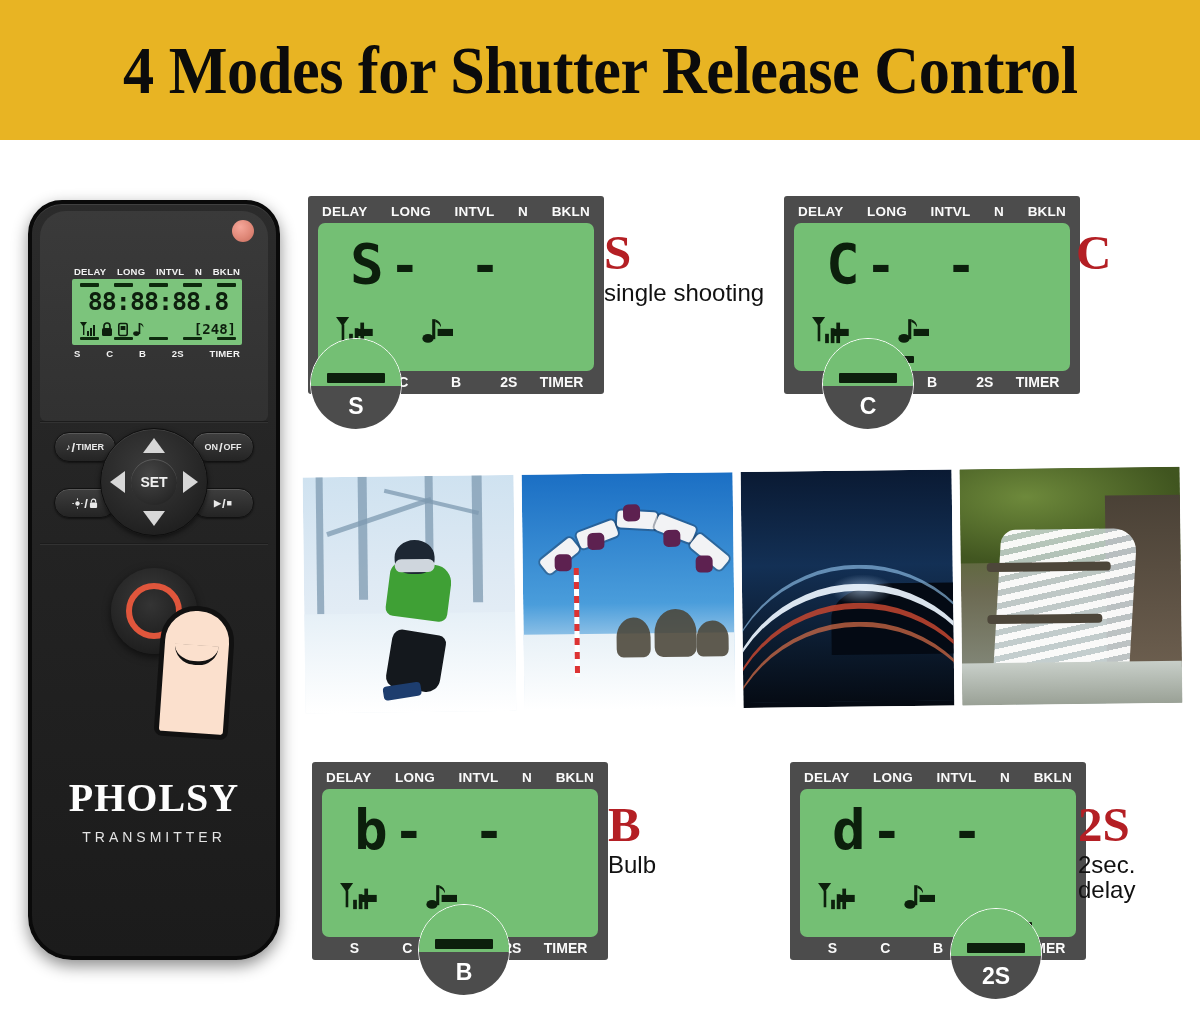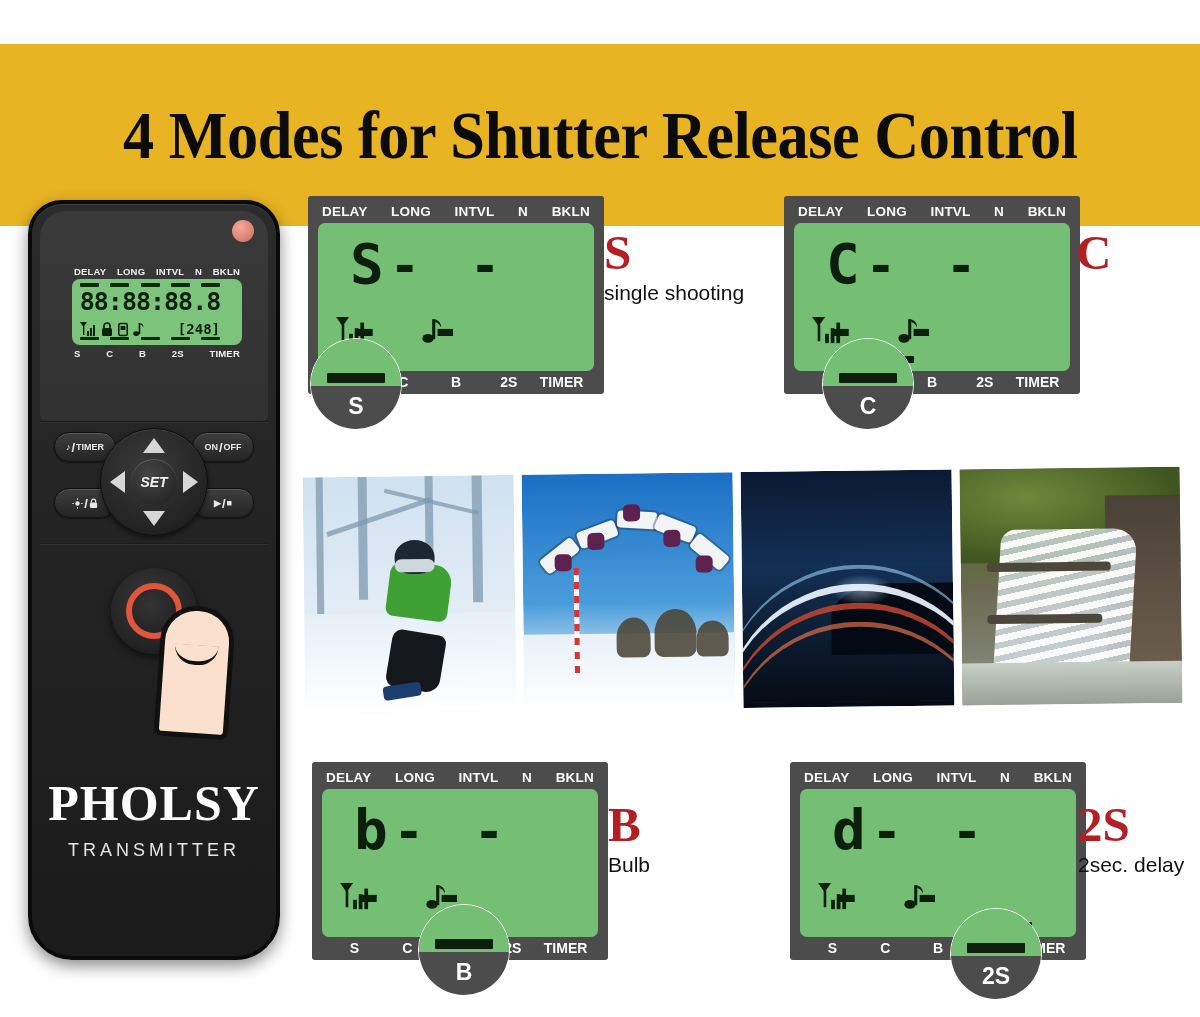--- a/index.html
+++ b/index.html
@@ -6,23 +6,23 @@
   body {
     width: 1200px; height: 1017px;
     background: #ffffff;
     font-family: "Liberation Sans", sans-serif;
     overflow: hidden; position: relative;
   }
 
   
   .banner {
     position: absolute; left: 0; top: 0;
-    width: 1200px; height: 182px;
+    width: 1200px; height: 140px;
     background: #e8b423;
-    display: flex; align-items: center; justify-content: center; margin-top: 44px;
+    display: flex; align-items: center; justify-content: center;
   }
   .banner-title {
     font-family: "Liberation Serif", serif;
     font-weight: bold;
     font-size: 67px;
     color: #0b0b0b;
     letter-spacing: -0.5px;
     transform: scaleX(0.93);
     white-space: nowrap;
   }
@@ -57,22 +57,22 @@
     position: absolute; left: 40px; top: 62px; width: 170px;
   }
   .dev-lcd .toprow, .dev-lcd .botrow {
     display: flex; justify-content: space-between;
     font-size: 9.5px; color: #f2f2f2; font-weight: bold;
     padding: 0 2px; letter-spacing: .2px;
   }
   .dev-lcd .toprow { margin-bottom: 2px; }
   .dev-lcd .botrow { margin-top: 3px; }
   .dev-screen {
-    background: #7cc47c; border-radius: 8px;
-    padding: 4px 20px 5px 6px;
+    background: #7cc47c; border-radius: 2px;
+    padding: 4px 4px 5px 6px;
     position: relative;
   }
   .seg-dashes { display: flex; justify-content: space-between; padding: 0 2px; }
   .seg-dashes i {
     display: block; width: 19px; height: 3.5px; background: #0d2a0d; border-radius: 1px;
   }
   .dev-digits {
     font-family: "DejaVu Sans Mono", monospace;
     font-weight: bold; font-size: 25px; color: #0d1f0d;
     text-align: center; line-height: 30px; letter-spacing: -1px;
@@ -104,21 +104,20 @@
   .frac .num { font-size: 9px; }
   .frac .sl { font-size: 13px; margin: 0 1px; }
   .frac .den { font-size: 9px; }
 
   .dpad {
     position: absolute; left: 50%; top: 6px; transform: translateX(-50%);
     width: 108px; height: 108px; border-radius: 50%;
     background: radial-gradient(circle at 44% 36%, #3b3b3b 0%, #262626 60%, #161616 100%);
     border: 1px solid #0d0d0d;
     box-shadow: 0 2px 5px rgba(0,0,0,.55), inset 0 1px 0 rgba(255,255,255,.1);
-    font-style: italic;
   }
   .dpad .set {
     position: absolute; left: 50%; top: 50%; transform: translate(-50%,-50%);
     width: 46px; height: 46px; border-radius: 50%;
     background: radial-gradient(circle at 40% 34%, #454545 0%, #2a2a2a 70%, #1a1a1a 100%);
     color: #f0f0f0; font-size: 14px; font-weight: bold;
     display: flex; align-items: center; justify-content: center;
     box-shadow: inset 0 1px 0 rgba(255,255,255,.18);
   }
   .arr { position: absolute; width: 0; height: 0; }
@@ -152,24 +151,24 @@
   .finger::after {
     content: ""; position: absolute; left: 10px; top: 34px;
     width: 44px; height: 16px;
     border-bottom: 4px solid #111; border-radius: 0 0 22px 22px;
   }
 
   
   .brand { position: absolute; left: 0; right: 0; top: 570px; text-align: center; }
   .brand-name {
     font-family: "Liberation Serif", serif; font-weight: bold;
-    font-size: 50px; color: #fdfdfd; letter-spacing: 1px;
+    font-size: 40px; color: #fdfdfd; letter-spacing: 1px;
   }
   .brand-sub {
-    font-size: 18px; color: #e4e4e4; letter-spacing: 4px;
+    font-size: 14px; color: #e4e4e4; letter-spacing: 4px;
     margin-top: 8px; font-weight: normal;
   }
 
   
   .panel { position: absolute; background: #4c4c4c; border-radius: 3px; padding: 8px 10px 4px 10px; }
   .panel .plabels {
     display: flex; justify-content: space-between;
     font-size: 13.5px; font-weight: bold; color: #fafafa;
     padding: 0 4px 4px 4px; letter-spacing: .2px;
   }
@@ -216,21 +215,21 @@
     position: absolute; left: 50%; top: 60%; transform: translateX(-50%);
     color: #ffffff; font-size: 23px; font-weight: bold;
   }
 
   
   .caption { position: absolute; }
   .cap-letter {
     font-family: "Liberation Serif", serif; font-weight: bold;
     font-size: 49px; color: #b41f24; line-height: 50px;
   }
-  .cap-text { font-size: 21px; color: #111; line-height: 25px; margin-top: 2px; }
+  .cap-text { font-size: 24px; color: #111; line-height: 25px; margin-top: 2px; }
 
   
   .photostrip {
     position: absolute; left: 302px; top: 470px;
     width: 890px; height: 240px;
     display: flex; gap: 4px;
     transform: rotate(-0.7deg);
   }
   .photo { position: relative; overflow: hidden; border: 2px solid #ffffff; }
   .p1 { width: 215px; }

